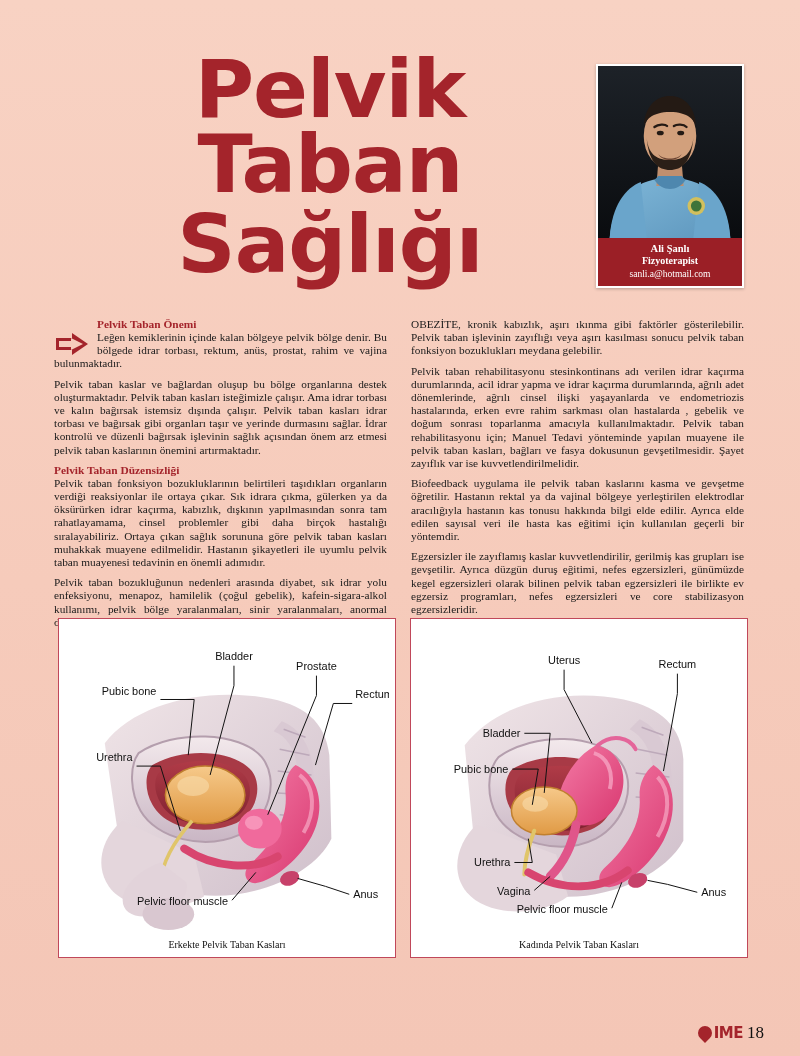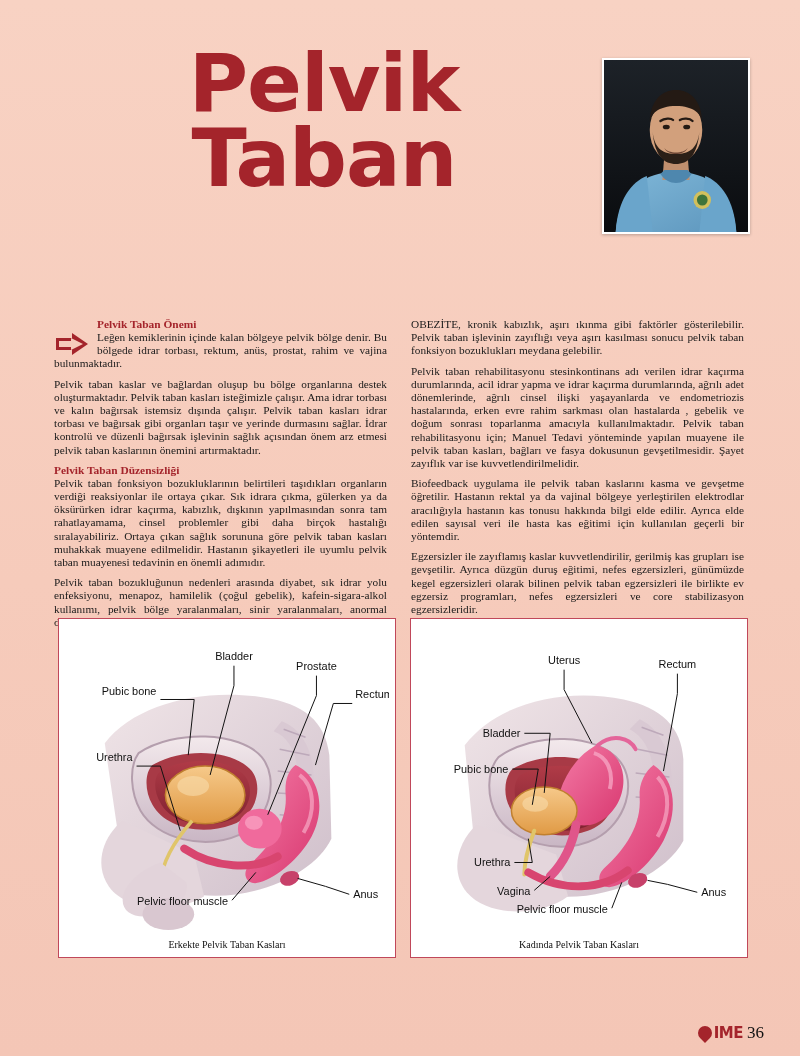--- a/index.html
+++ b/index.html
@@ -7,21 +7,21 @@
   body {
     width: 800px; height: 1056px;
     background: #f7cfc0;
     font-family: "Liberation Serif", serif;
     position: relative;
     overflow: hidden;
   }
   .page {
     position: absolute; inset: 0;
     background: linear-gradient(180deg, #f8d2c3 0%, #f6cbbb 55%, #f4c6b6 100%);
-    padding: 6px;
+    padding: 12px;
   }
 
   
   .header {
     position: relative;
     height: 300px;
   }
   .title-block {
     position: absolute;
     left: 58px; top: 40px;
@@ -160,20 +160,21 @@
 </style>
 </head>
 <body>
 
 <div class="page">
 
   <div class="header">
 
     <div class="title-block">
       <div class="title-line1">Pelvik Taban</div>
+      <div class="title-line2">Sağlığı</div>
     </div>
 
     <div class="author-card">
       <div class="author-photo">
         <svg viewBox="0 0 148 172" preserveAspectRatio="none" aria-hidden="true">
           <defs>
             <linearGradient id="bgp" x1="0" y1="0" x2="0" y2="1">
               <stop offset="0" stop-color="#1d2228"></stop>
               <stop offset="1" stop-color="#0a0c0f"></stop>
             </linearGradient>
@@ -202,20 +203,25 @@
 
           <ellipse cx="64" cy="67" rx="3.6" ry="2.3" fill="#241a14"></ellipse>
           <ellipse cx="85" cy="67" rx="3.6" ry="2.3" fill="#241a14"></ellipse>
 
           <path d="M58 61 C62 58 69 58 71 60" stroke="#241a14" stroke-width="2.4" fill="none" stroke-linecap="round"></path>
           <path d="M78 60 C81 58 88 58 91 61" stroke="#241a14" stroke-width="2.4" fill="none" stroke-linecap="round"></path>
 
           <circle cx="101" cy="140" r="9" fill="#e4c44a" opacity=".85"></circle>
           <circle cx="101" cy="140" r="5.5" fill="#2f6c36" opacity=".9"></circle>
         </svg>
+      </div>
+      <div class="author-info">
+        <div class="author-name">Ali Şanlı</div>
+        <div class="author-role">Fizyoterapist</div>
+        <div class="author-mail">sanli.a@hotmail.com</div>
       </div>
     </div>
   </div>
 
   <div class="columns">
 
     <div class="col">
       <div class="sec-head" style="margin-left:43px">Pelvik Taban Önemi</div>
       <div class="first-para">
         <span class="arrow-wrap">
@@ -412,16 +418,16 @@
       </div>
       <div class="fig-caption">Kadında Pelvik Taban Kasları</div>
     </div>
   </div>
 
   <div class="footer">
     <span class="logo">
       <span class="mark"></span>
       <span>IME</span>
     </span>
-    <span class="pageno">36</span>
+    <span class="pageno">18</span>
   </div>
 
 </div>
 
 </body></html>

